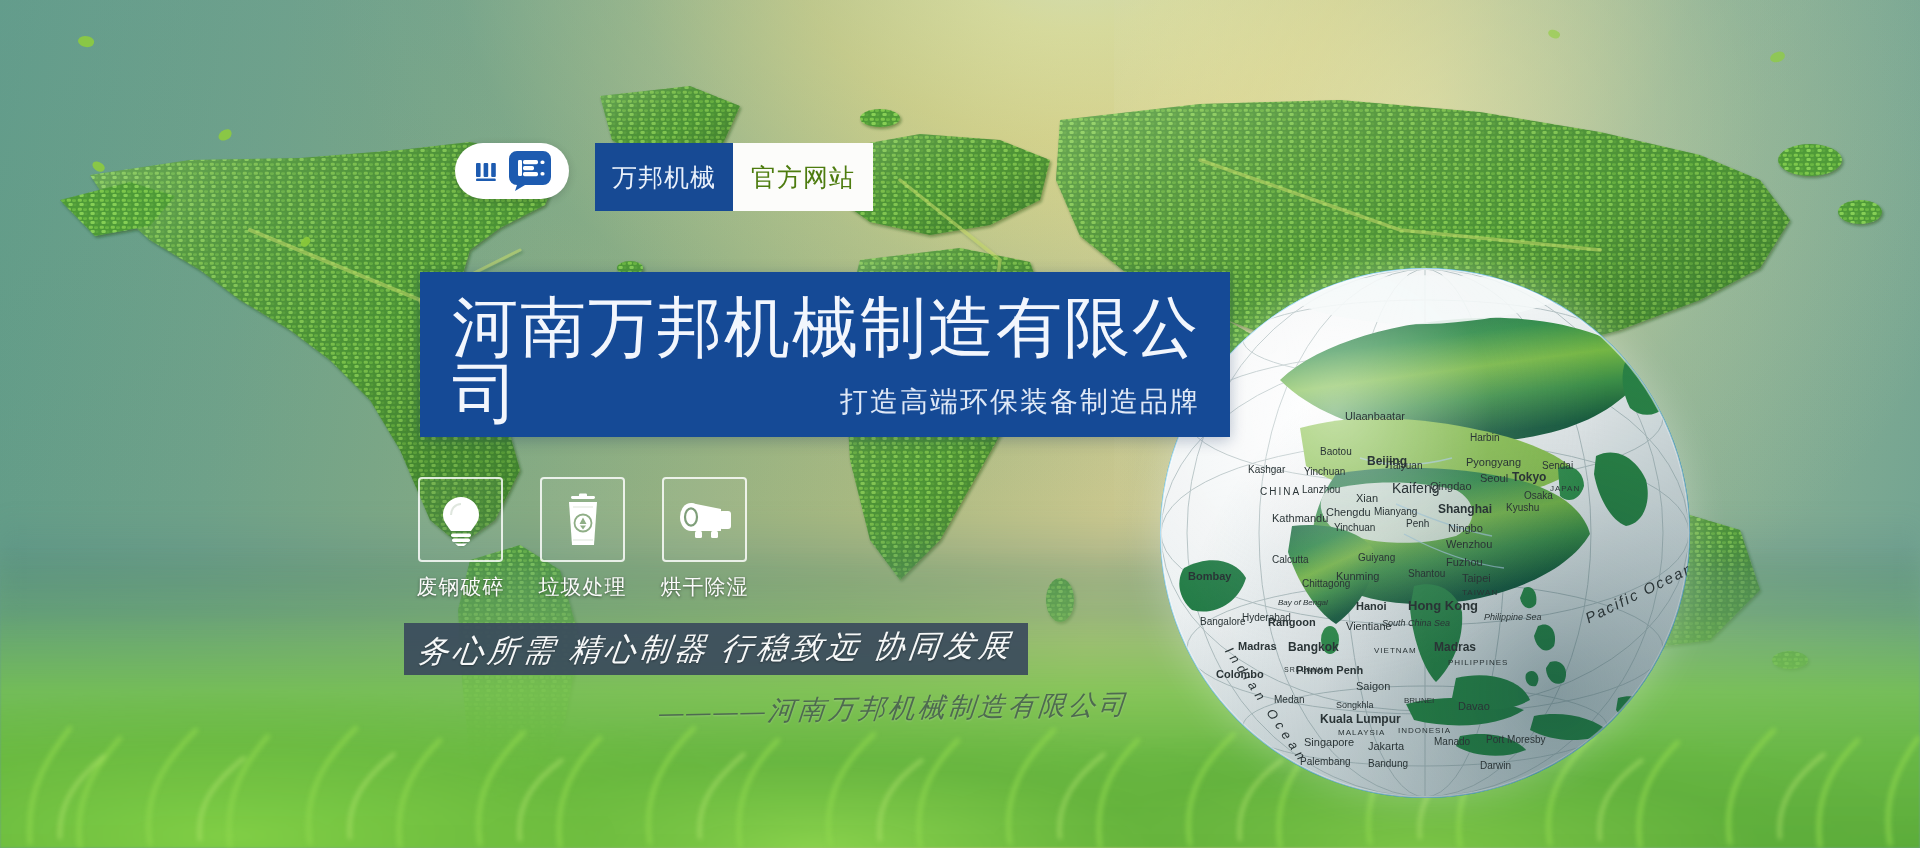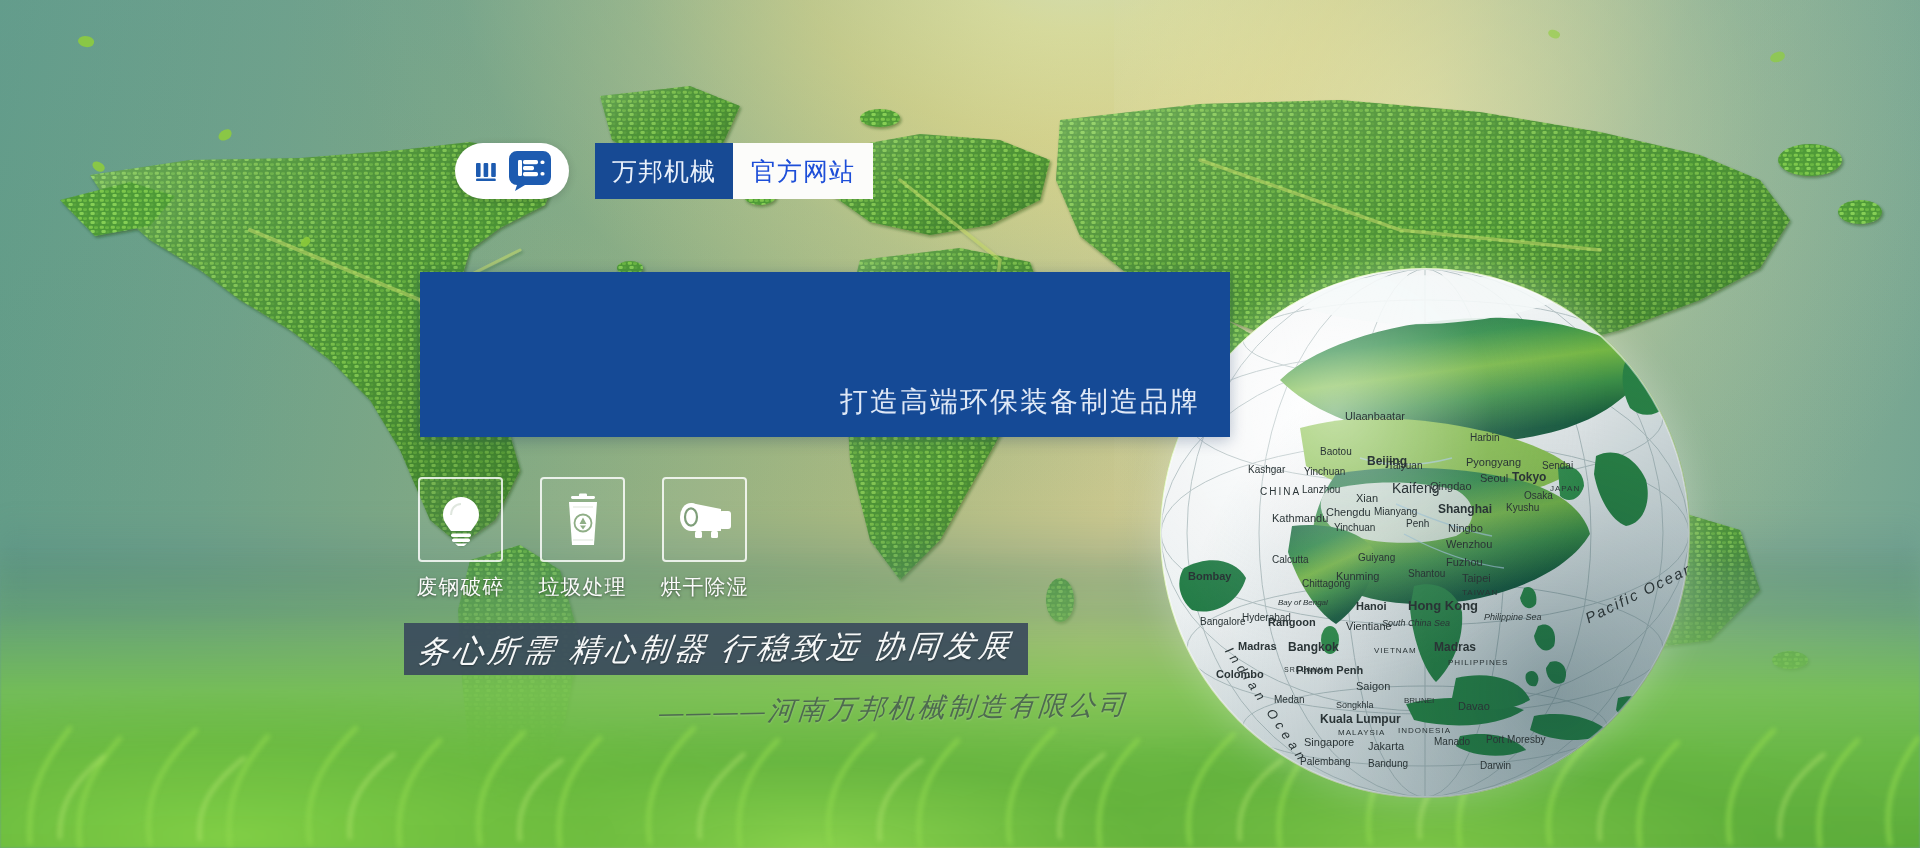--- a/index.html
+++ b/index.html
@@ -51,47 +51,47 @@
   .grass-top-haze{
     position:absolute; left:0; right:0; bottom:215px; height:120px;
     background:linear-gradient(180deg, rgba(70,120,125,0) 0%, rgba(74,122,122,.28) 55%, rgba(90,150,110,.12) 100%);
     filter:blur(10px);
   }
 
   
   .globe-wrap{ position:absolute; left:1160px; top:268px; width:530px; height:530px; }
   .globe{
     position:absolute; inset:0; border-radius:50%; overflow:hidden;
-    background:#bef264;
+    background:#0ea5e9;
     box-shadow:0 0 40px rgba(255,255,255,.28), inset -46px -34px 90px rgba(30,60,70,.42), inset 30px 24px 70px rgba(255,255,255,.45);
   }
   .globe svg{ position:absolute; inset:0; width:100%; height:100%; }
   .globe-shade{
     position:absolute; inset:0; border-radius:50%;
     background:radial-gradient(circle at 33% 27%, rgba(255,255,255,.50) 0%, rgba(255,255,255,.10) 30%, rgba(0,0,0,0) 52%),
                radial-gradient(circle at 74% 80%, rgba(10,50,60,.40) 0%, rgba(10,50,60,.12) 40%, rgba(0,0,0,0) 66%);
     pointer-events:none;
   }
   .globe-label{ position:absolute; font-family:"Liberation Sans",sans-serif; color:#2a3436; white-space:nowrap; pointer-events:none; }
 
   
-  .logo-row{ position:absolute; left:455px; top:143px; display:flex; align-items:stretch; height:56px; }
+  .logo-row{ position:absolute; left:455px; top:143px; display:flex; align-items:stretch; height:68px; }
   .logo-mark{
     width:114px; height:56px; background:#fff; border-radius:28px;
     display:flex; align-items:center; justify-content:center; gap:5px;
     box-shadow:0 2px 8px rgba(0,0,0,.16);
   }
   .logo-mark svg{ display:block; }
   .logo-gap{ width:26px; }
   .tab-blue{
     background:#174a94; color:#eaf1fb; display:flex; align-items:center; justify-content:center;
     padding:0 17px; font-size:25px; letter-spacing:1px; font-weight:400;
   }
   .tab-white{
-    background:#fcfcfa; color:#1d4ed8; display:flex; align-items:center; justify-content:center;
+    background:#fcfcfa; color:#4d7c0f; display:flex; align-items:center; justify-content:center;
     padding:0 18px; font-size:25px; letter-spacing:1px; font-weight:400;
   }
 
   
   .title-box{
     position:absolute; left:420px; top:272px; width:810px; height:165px;
     background:#154a96;
     box-shadow:0 3px 14px rgba(10,40,90,.28);
   }
   .title-main{
@@ -492,20 +492,21 @@
     <div class="logo-gap"></div>
     <div class="tab-blue">
       <span>万邦机械</span>
     </div>
     <div class="tab-white">
       <span>官方网站</span>
     </div>
   </div>
 
   <div class="title-box">
+    <div class="title-main">河南万邦机械制造有限公司</div>
     <div class="title-sub">打造高端环保装备制造品牌</div>
   </div>
 
   <div class="features">
 
 
     <div class="feature">
       <div class="feat-box">
         <svg width="48" height="52" viewBox="0 0 48 52">
           <g fill="#ffffff">

